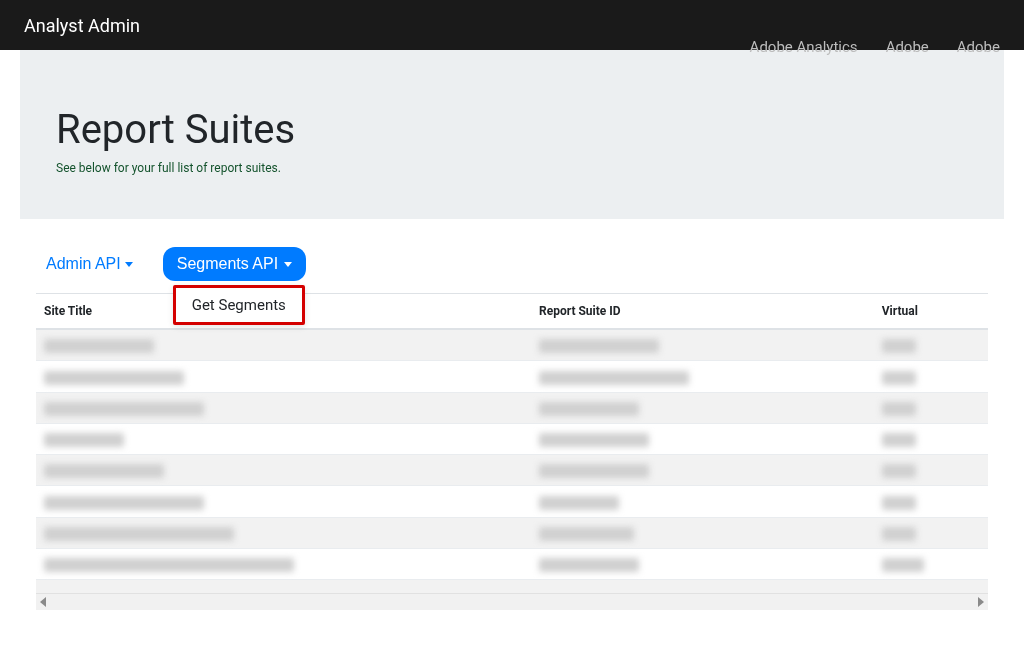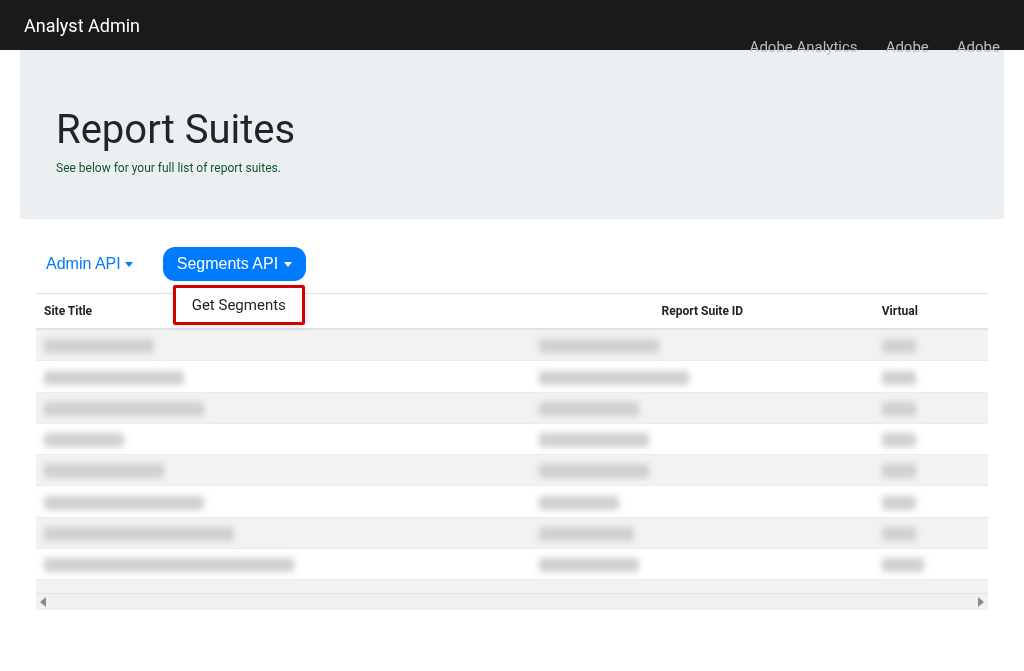--- a/index.html
+++ b/index.html
@@ -164,21 +164,21 @@
   }
   tbody tr:nth-child(even) {
     background: #fff;
   }
   tbody td {
     padding: 7px 8px;
     font-size: 14px;
     border-top: 1px solid #e9ecef;
   }
   .col-title { width: 52%; }
-  .col-rsid  { width: 36%; text-align: center; }
+  .col-rsid  { width: 36%; }
   .col-virt  { width: 12%; }
   .blur-block {
     display: inline-block;
     background: #d0d0d0;
     color: transparent;
     border-radius: 2px;
     filter: blur(3px);
     height: 14px;
     vertical-align: middle;
   }

